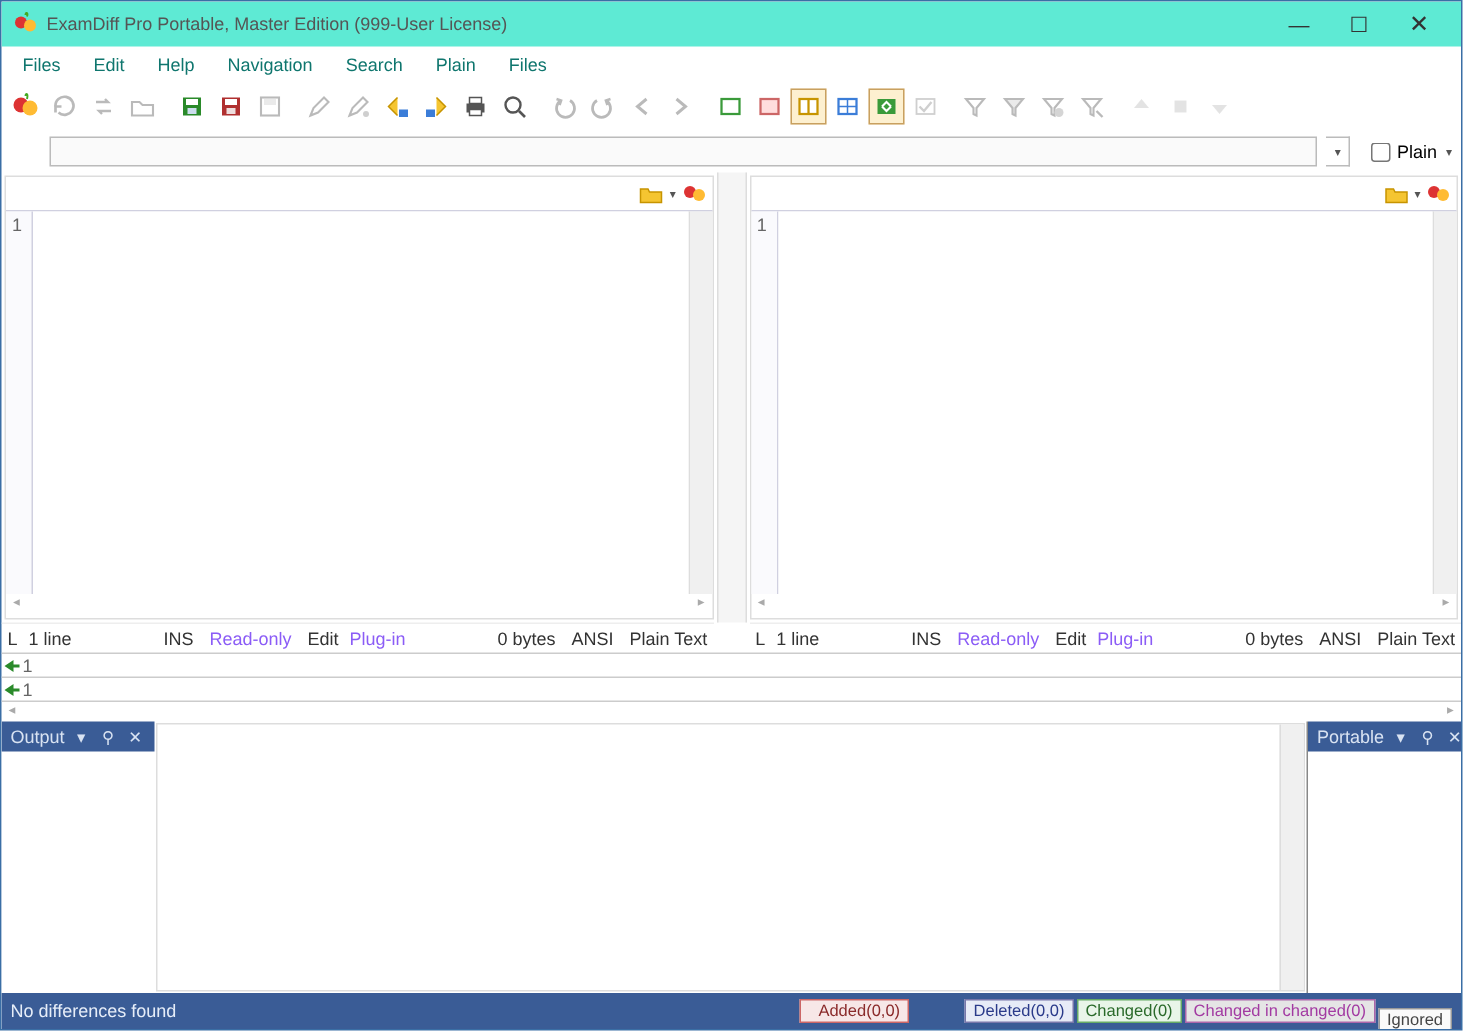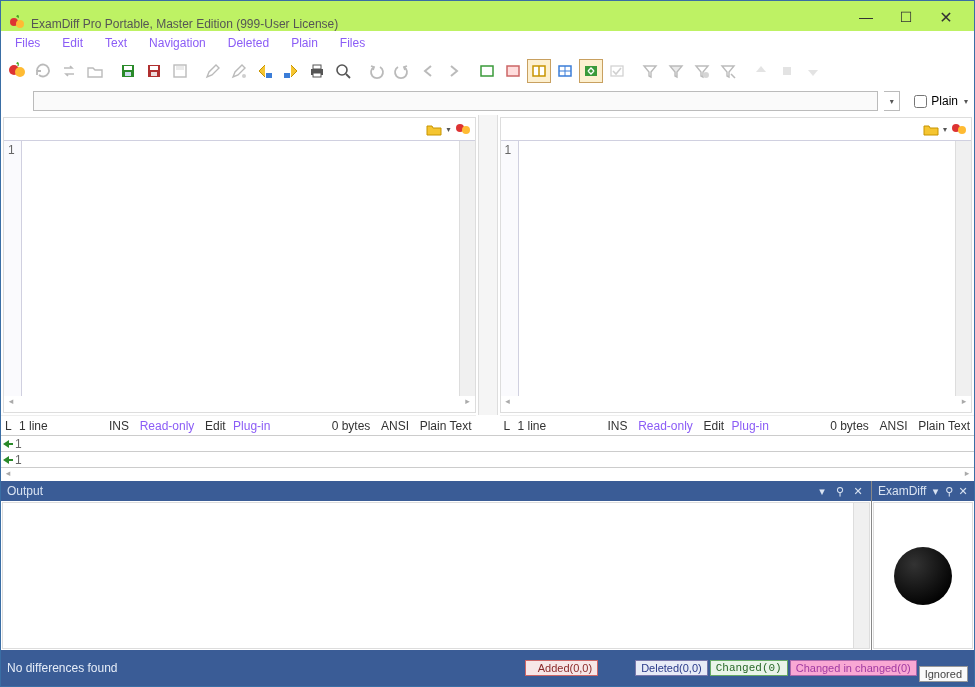--- a/index.html
+++ b/index.html
@@ -1,22 +1,22 @@
 <!DOCTYPE html>
 <html><head>
 <meta charset="utf-8">
 <style>
 * { box-sizing: border-box; margin: 0; padding: 0; font-family: "Segoe UI", Tahoma, sans-serif; font-size: 12px; }
 body { background: #fff; width: 975px; height: 687px; display: flex; flex-direction: column; border: 1px solid #3a6ea5; overflow: hidden; }
-.titlebar { height: 30px; background: #bef264; display: flex; align-items: flex-end; padding: 0 8px; color: #555; }
+.titlebar { height: 30px; background: #5eead4; display: flex; align-items: center; padding: 0 8px; color: #555; }
 .titlebar .title { flex: 1; margin-left: 6px; }
 .titlebar .win-btn { width: 40px; height: 28px; display: flex; align-items: center; justify-content: center; font-size: 14px; color: #333; }
 .titlebar .win-btn.close { font-size: 16px; }
 .menubar { height: 24px; display: flex; align-items: center; padding: 0 4px; gap: 2px; }
-.menubar .menu-item { padding: 2px 10px; color: #8b5cf6; }
+.menubar .menu-item { padding: 2px 10px; color: #0f766e; }
 .toolbar { height: 32px; display: flex; align-items: center; padding: 2px 4px; gap: 2px; }
 .tb-btn { width: 24px; height: 24px; display: flex; align-items: center; justify-content: center; border: 1px solid transparent; }
 .tb-btn.disabled svg { opacity: 0.4; }
 .tb-btn.hl { border: 1px solid #c8a060; background: #fdf0d0; }
 .tb-sep { width: 1px; height: 20px; background: transparent; margin: 0 2px; }
 .searchbar { height: 28px; display: flex; align-items: center; padding: 2px 6px; gap: 6px; }
 .searchbar .search-input { flex: 1; height: 20px; border: 1px solid #bbb; background: #fafafa; padding: 0 4px; }
 .searchbar .search-drop { width: 16px; height: 20px; border: 1px solid #bbb; border-left: none; display: flex; align-items: center; justify-content: center; font-size: 8px; color: #555; }
 .searchbar .skip { display: flex; align-items: center; gap: 4px; margin-left: 8px; }
 .searchbar .skip input { width: 13px; height: 13px; }
@@ -35,37 +35,37 @@
 .pane-status span { white-space: nowrap; }
 .pane-status .grey { color: #8b5cf6; }
 .pane-status .sp { flex: 1; }
 .diffrows { }
 .diffrow { height: 16px; display: flex; align-items: center; border-top: 1px solid #ccc; }
 .diffrow .arrow { width: 14px; height: 14px; }
 .diffrow .num { width: 14px; color: #666; }
 .hscroll { height: 14px; border-top: 1px solid #ccc; display:flex; }
 .hscroll .ar { width:14px; text-align:center; color:#aaa; font-size:9px; }
 .bottom-panels { flex: 1; display: flex; background: #fff; }
-.panel { display: flex; flex-direction: column; }
+.panel { display: flex; }
 .panel-header { height: 20px; background: #3a5c96; color: #d9e3f2; display: flex; align-items: center; padding: 0 6px; gap: 4px; }
 .panel-header .title { flex: 1; }
 .panel-header .pbtn { width: 14px; text-align: center; font-size: 11px; color: #d9e3f2; }
 .output-panel { flex: 1; border-right: 1px solid #888; }
 .output-body { flex: 1; background: #fff; border: 1px solid #ddd; margin: 1px; position:relative; }
 .output-body .vs { position:absolute; right:0; top:0; bottom:0; width:16px; background:#f0f0f0; border-left:1px solid #ddd;}
 .stat-panel { width: 102px; }
 .stat-body { flex: 1; background: #fff; display: flex; align-items: center; justify-content: center; border: 1px solid #ddd; margin: 1px; }
 .circle { width: 58px; height: 58px; border-radius: 50%; background: radial-gradient(circle at 35% 30%, #333 0%, #000 80%); }
-.statusbar { height: 36px; background: #3a5c96; display: flex; align-items: center; color: #e6edf8; padding: 0 6px; }
+.statusbar { height: 24px; background: #3a5c96; display: flex; align-items: center; color: #e6edf8; padding: 0 6px; }
 .statusbar .msg { flex: 1; }
 .badge { padding: 1px 5px; border: 1px solid #666; margin-left: 2px; font-size: 11px; background: #fafafa;}
 .badge.added   { color: #8a2a2a; border-color: #c66; background:#f7e7e7;padding-left:12px;}
 .badge.deleted { color: #2a3a8a; border-color: #77a; background:#e7ebf7;margin-left:37px;}
-.badge.changed { color: #2a6a2a; border-color: #6a6; background:#e9f5e9;font-family:Liberation Mono, monospace;}
-.badge.chgch   { color: #a23aa2; border-color: #a6a; background:#f9a8d4;}
+.badge.changed { color: #2a6a2a; border-color: #6a6; background:#e9f5e9;}
+.badge.chgch   { color: #a23aa2; border-color: #a6a; background:#e5e5e5;}
 .badge.ignored { color: #444; border-color: #999; margin-top: 12px; }
 svg { display: block; }
 </style>
 </head>
 <body>
 
 <div class="titlebar">
   <span>
     <svg width="16" height="16">
         <circle cx="5" cy="7" r="4" fill="#d33"></circle>
@@ -75,23 +75,23 @@
   </span>
   <span class="title">ExamDiff Pro Portable, Master Edition (999-User License)</span>
   <div class="win-btn">—</div>
   <div class="win-btn">☐</div>
   <div class="win-btn close">✕</div>
 </div>
 
 <div class="menubar">
   <div class="menu-item">Files</div>
   <div class="menu-item">Edit</div>
-  <div class="menu-item">Text</div>
+  <div class="menu-item">Help</div>
   <div class="menu-item">Navigation</div>
-  <div class="menu-item">Deleted</div>
+  <div class="menu-item">Search</div>
   <div class="menu-item">Plain</div>
   <div class="menu-item">Files</div>
 </div>
 
 <div class="toolbar">
   <div class="tb-btn">
       <svg width="20" height="20">
         <circle cx="7" cy="9" r="5" fill="#d33"></circle>
         <circle cx="13" cy="11" r="5" fill="#fb3"></circle>
         <path d="M10 3 C10 1 12 1 11 5" stroke="#4a2" stroke-width="1.3" fill="none"></path>
@@ -401,21 +401,21 @@
       <span class="pbtn">▾</span>
       <span class="pbtn">⚲</span>
       <span class="pbtn">✕</span>
     </div>
     <div class="output-body">
         <div class="vs"></div>
       </div>
   </div>
   <div class="panel stat-panel">
     <div class="panel-header">
-      <span class="title">ExamDiff</span>
+      <span class="title">Portable</span>
       <span class="pbtn">▾</span>
       <span class="pbtn">⚲</span>
       <span class="pbtn">✕</span>
     </div>
     <div class="stat-body">
       <div class="circle"></div>
     </div>
   </div>
 </div>
 

